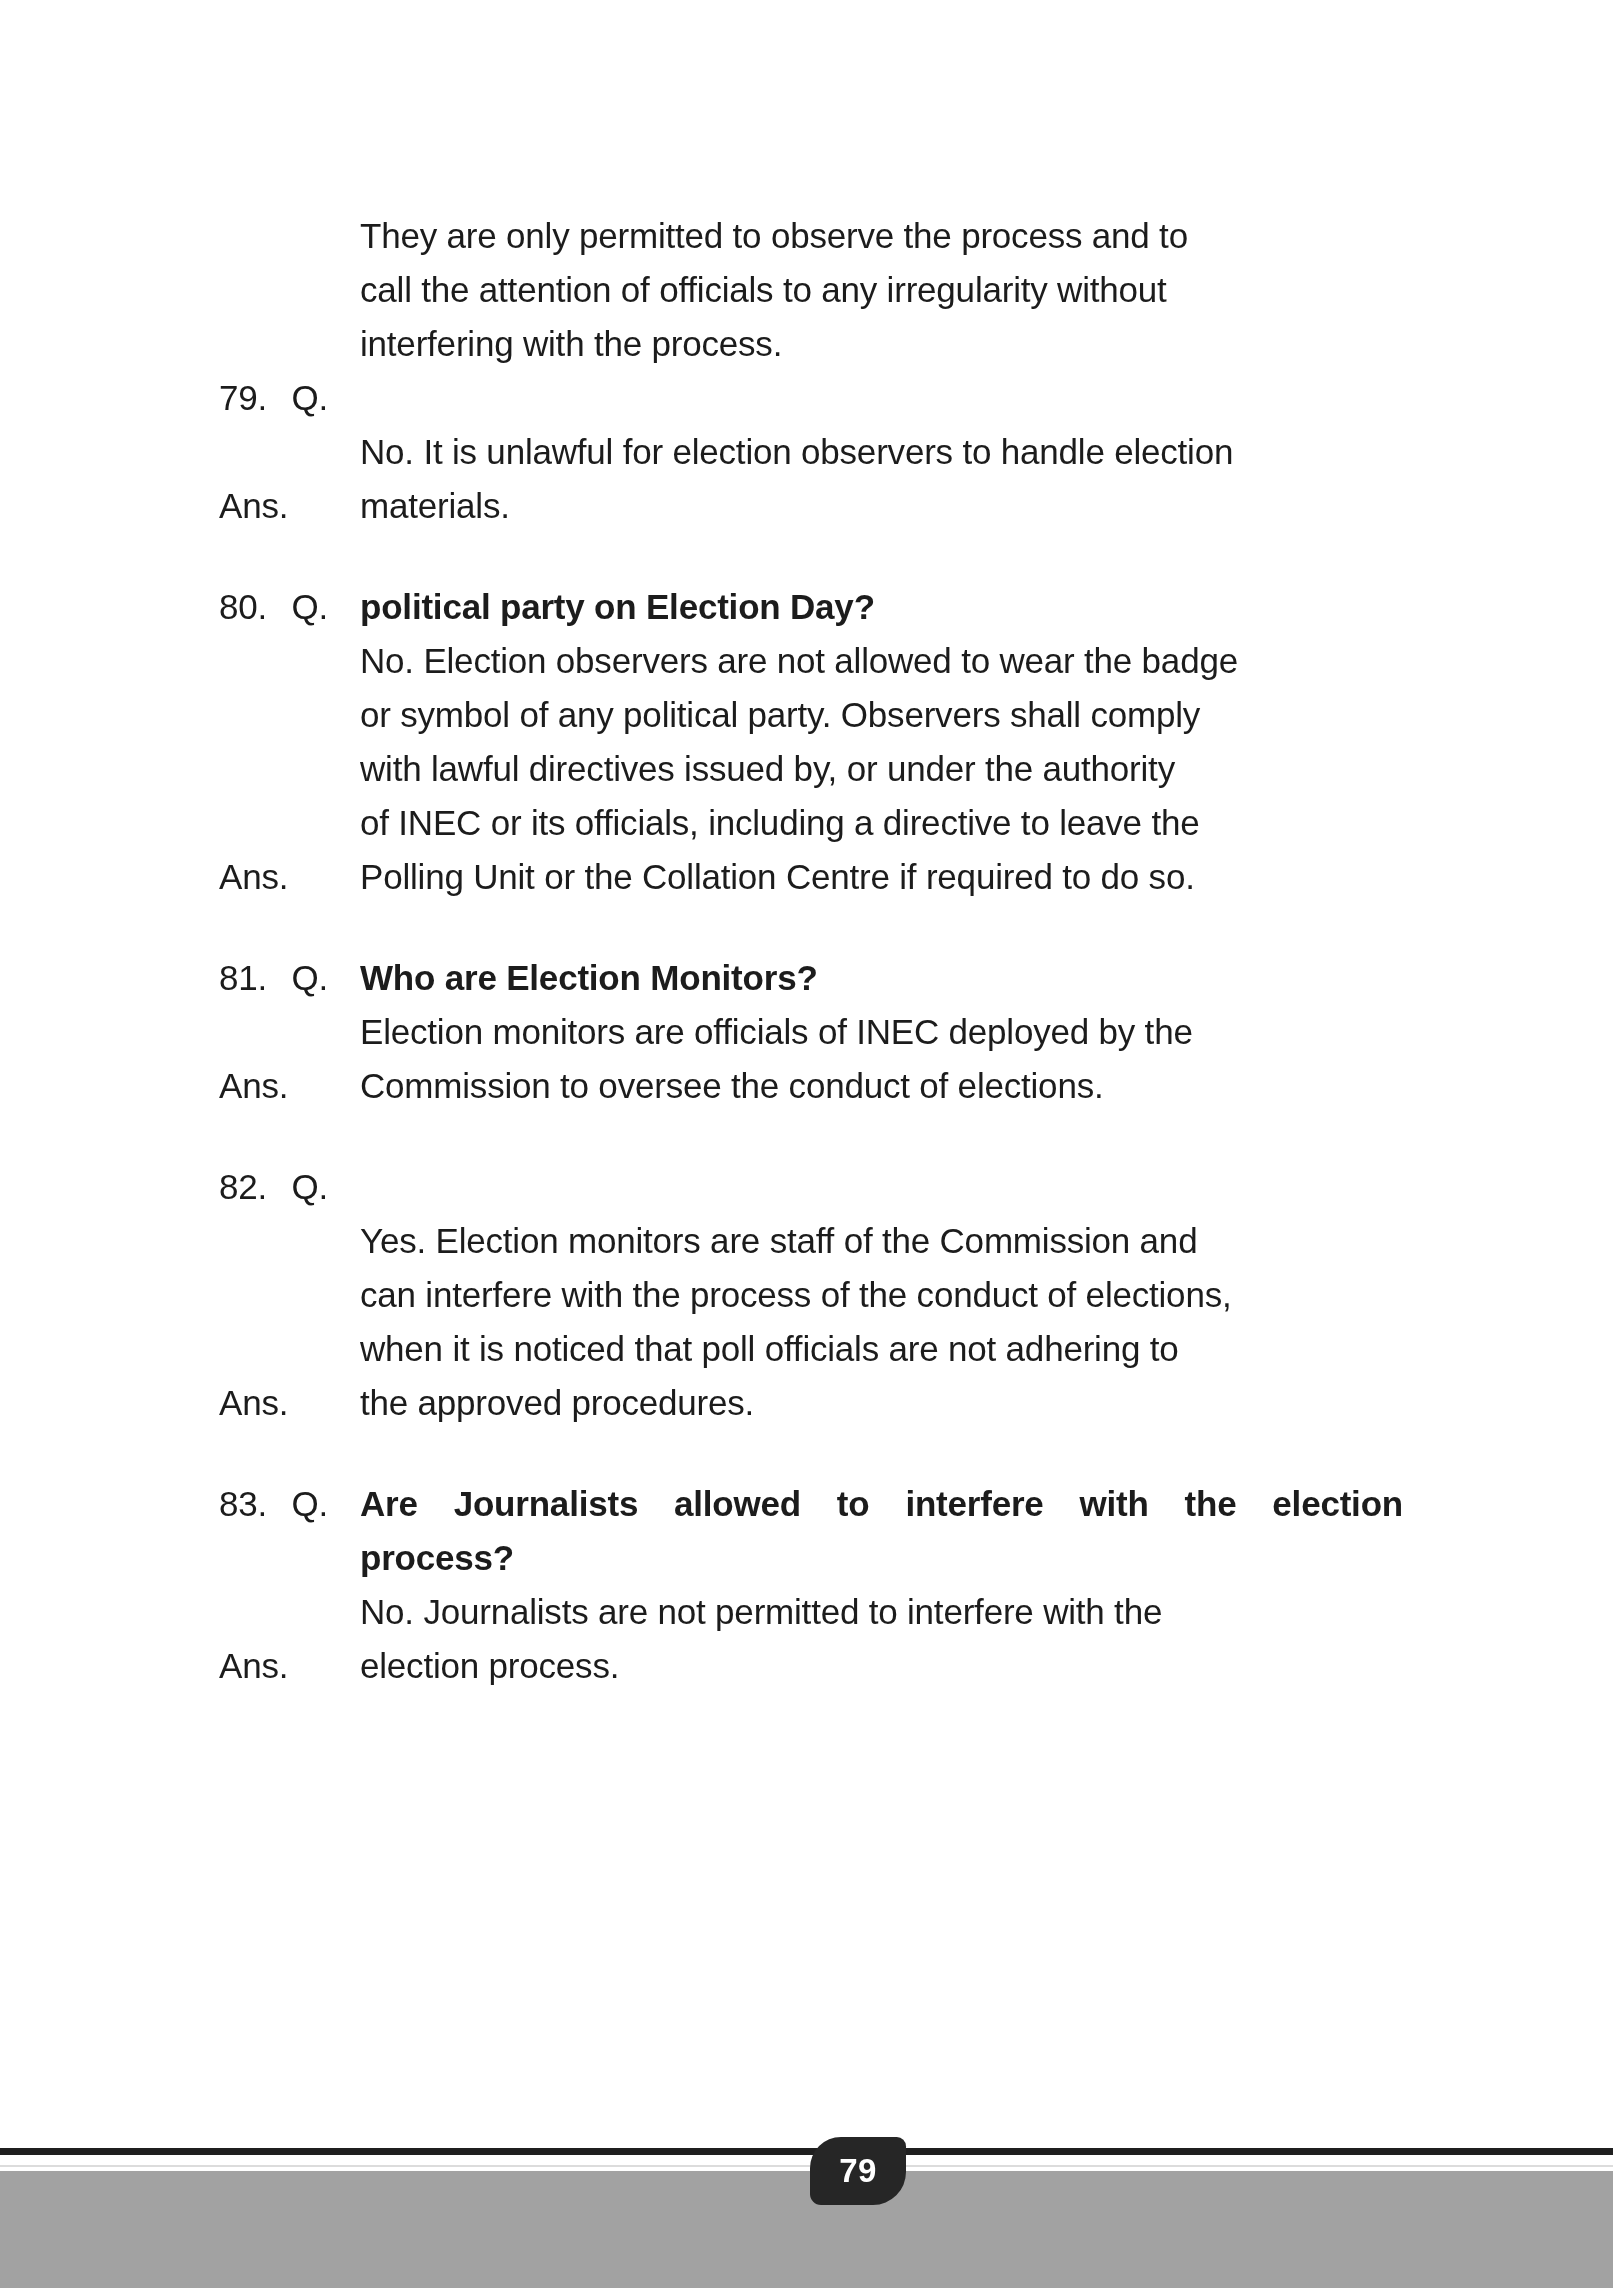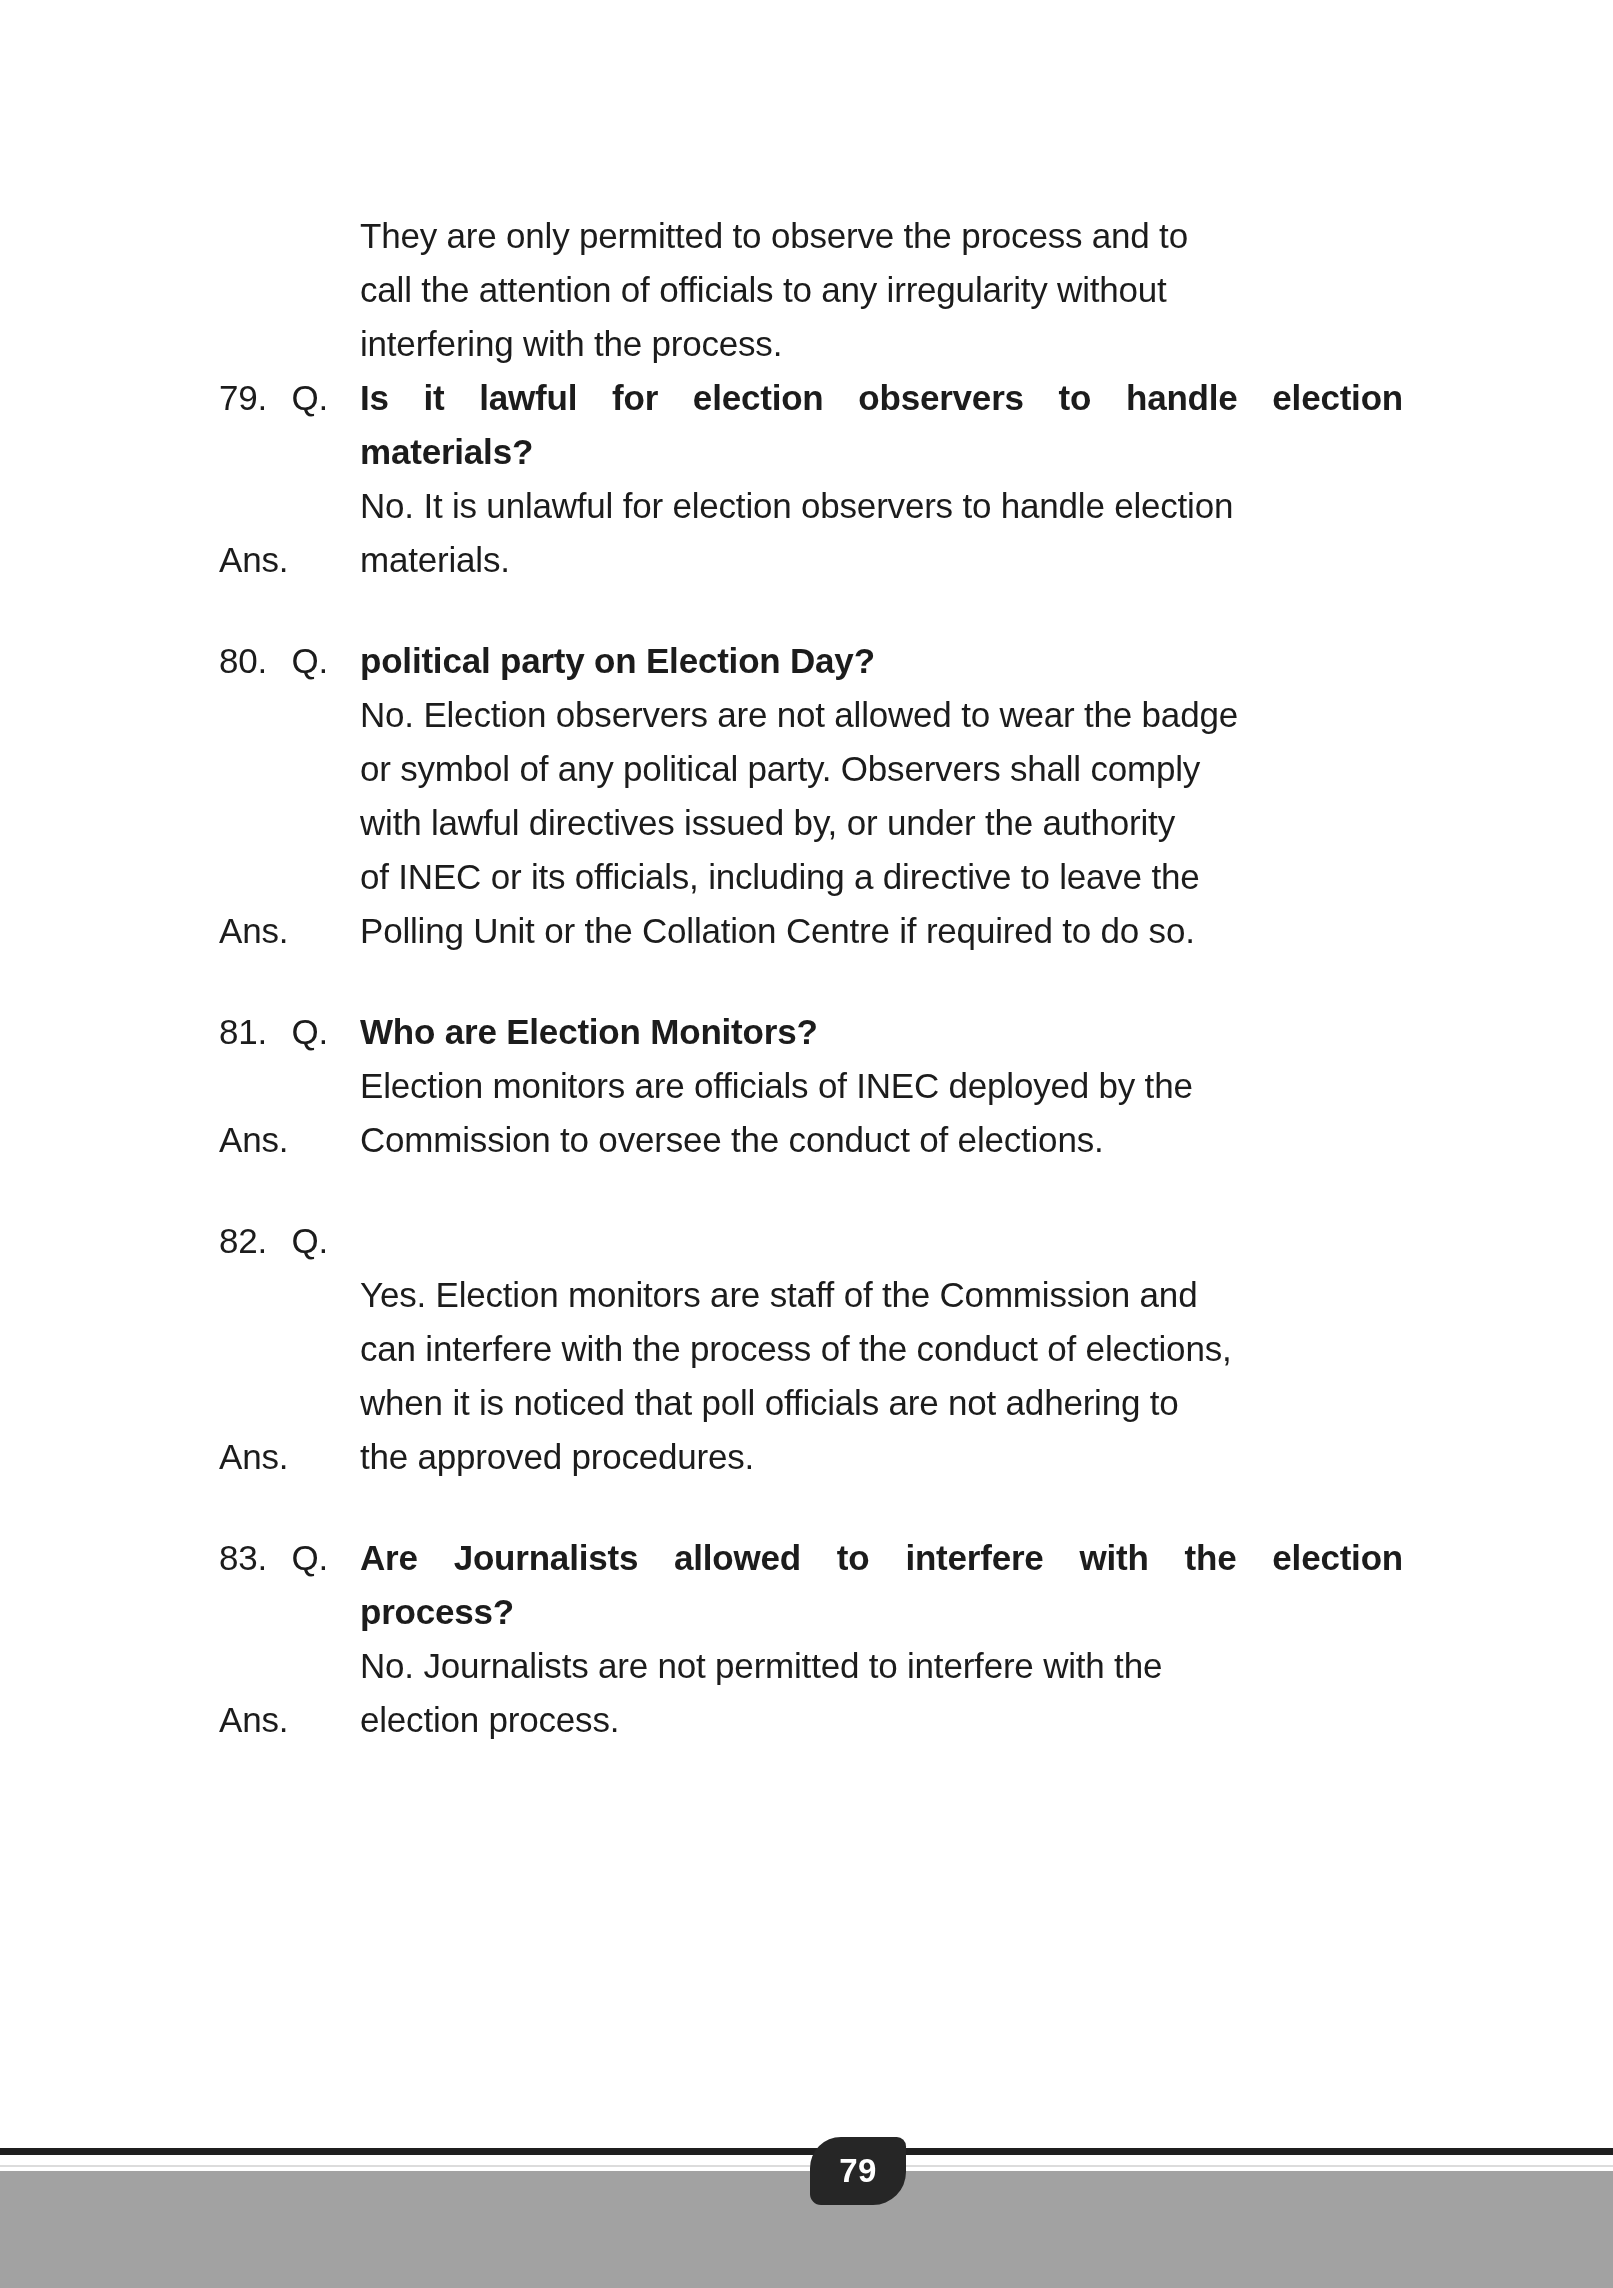--- a/index.html
+++ b/index.html
@@ -88,24 +88,20 @@
           <div class="line">interfering with the process.</div>
         </div>
     </div>
     <div id="qa-list">
         <section class="block">
           <div class="row q-row">
             <div class="label">
               <span>79.</span>
               <span>Q.</span>
             </div>
-            <div class="text q-text">
-              <div class="line justify">Is it lawful for election observers to handle election</div>
-              <div class="line">materials?</div>
-            </div>
           </div>
           <div class="row a-row">
             <div class="label">
               <span>Ans.</span>
             </div>
             <div class="text a-text">
               <div class="line">No. It is unlawful for election observers to handle election</div>
               <div class="line">materials.</div>
             </div>
           </div>

